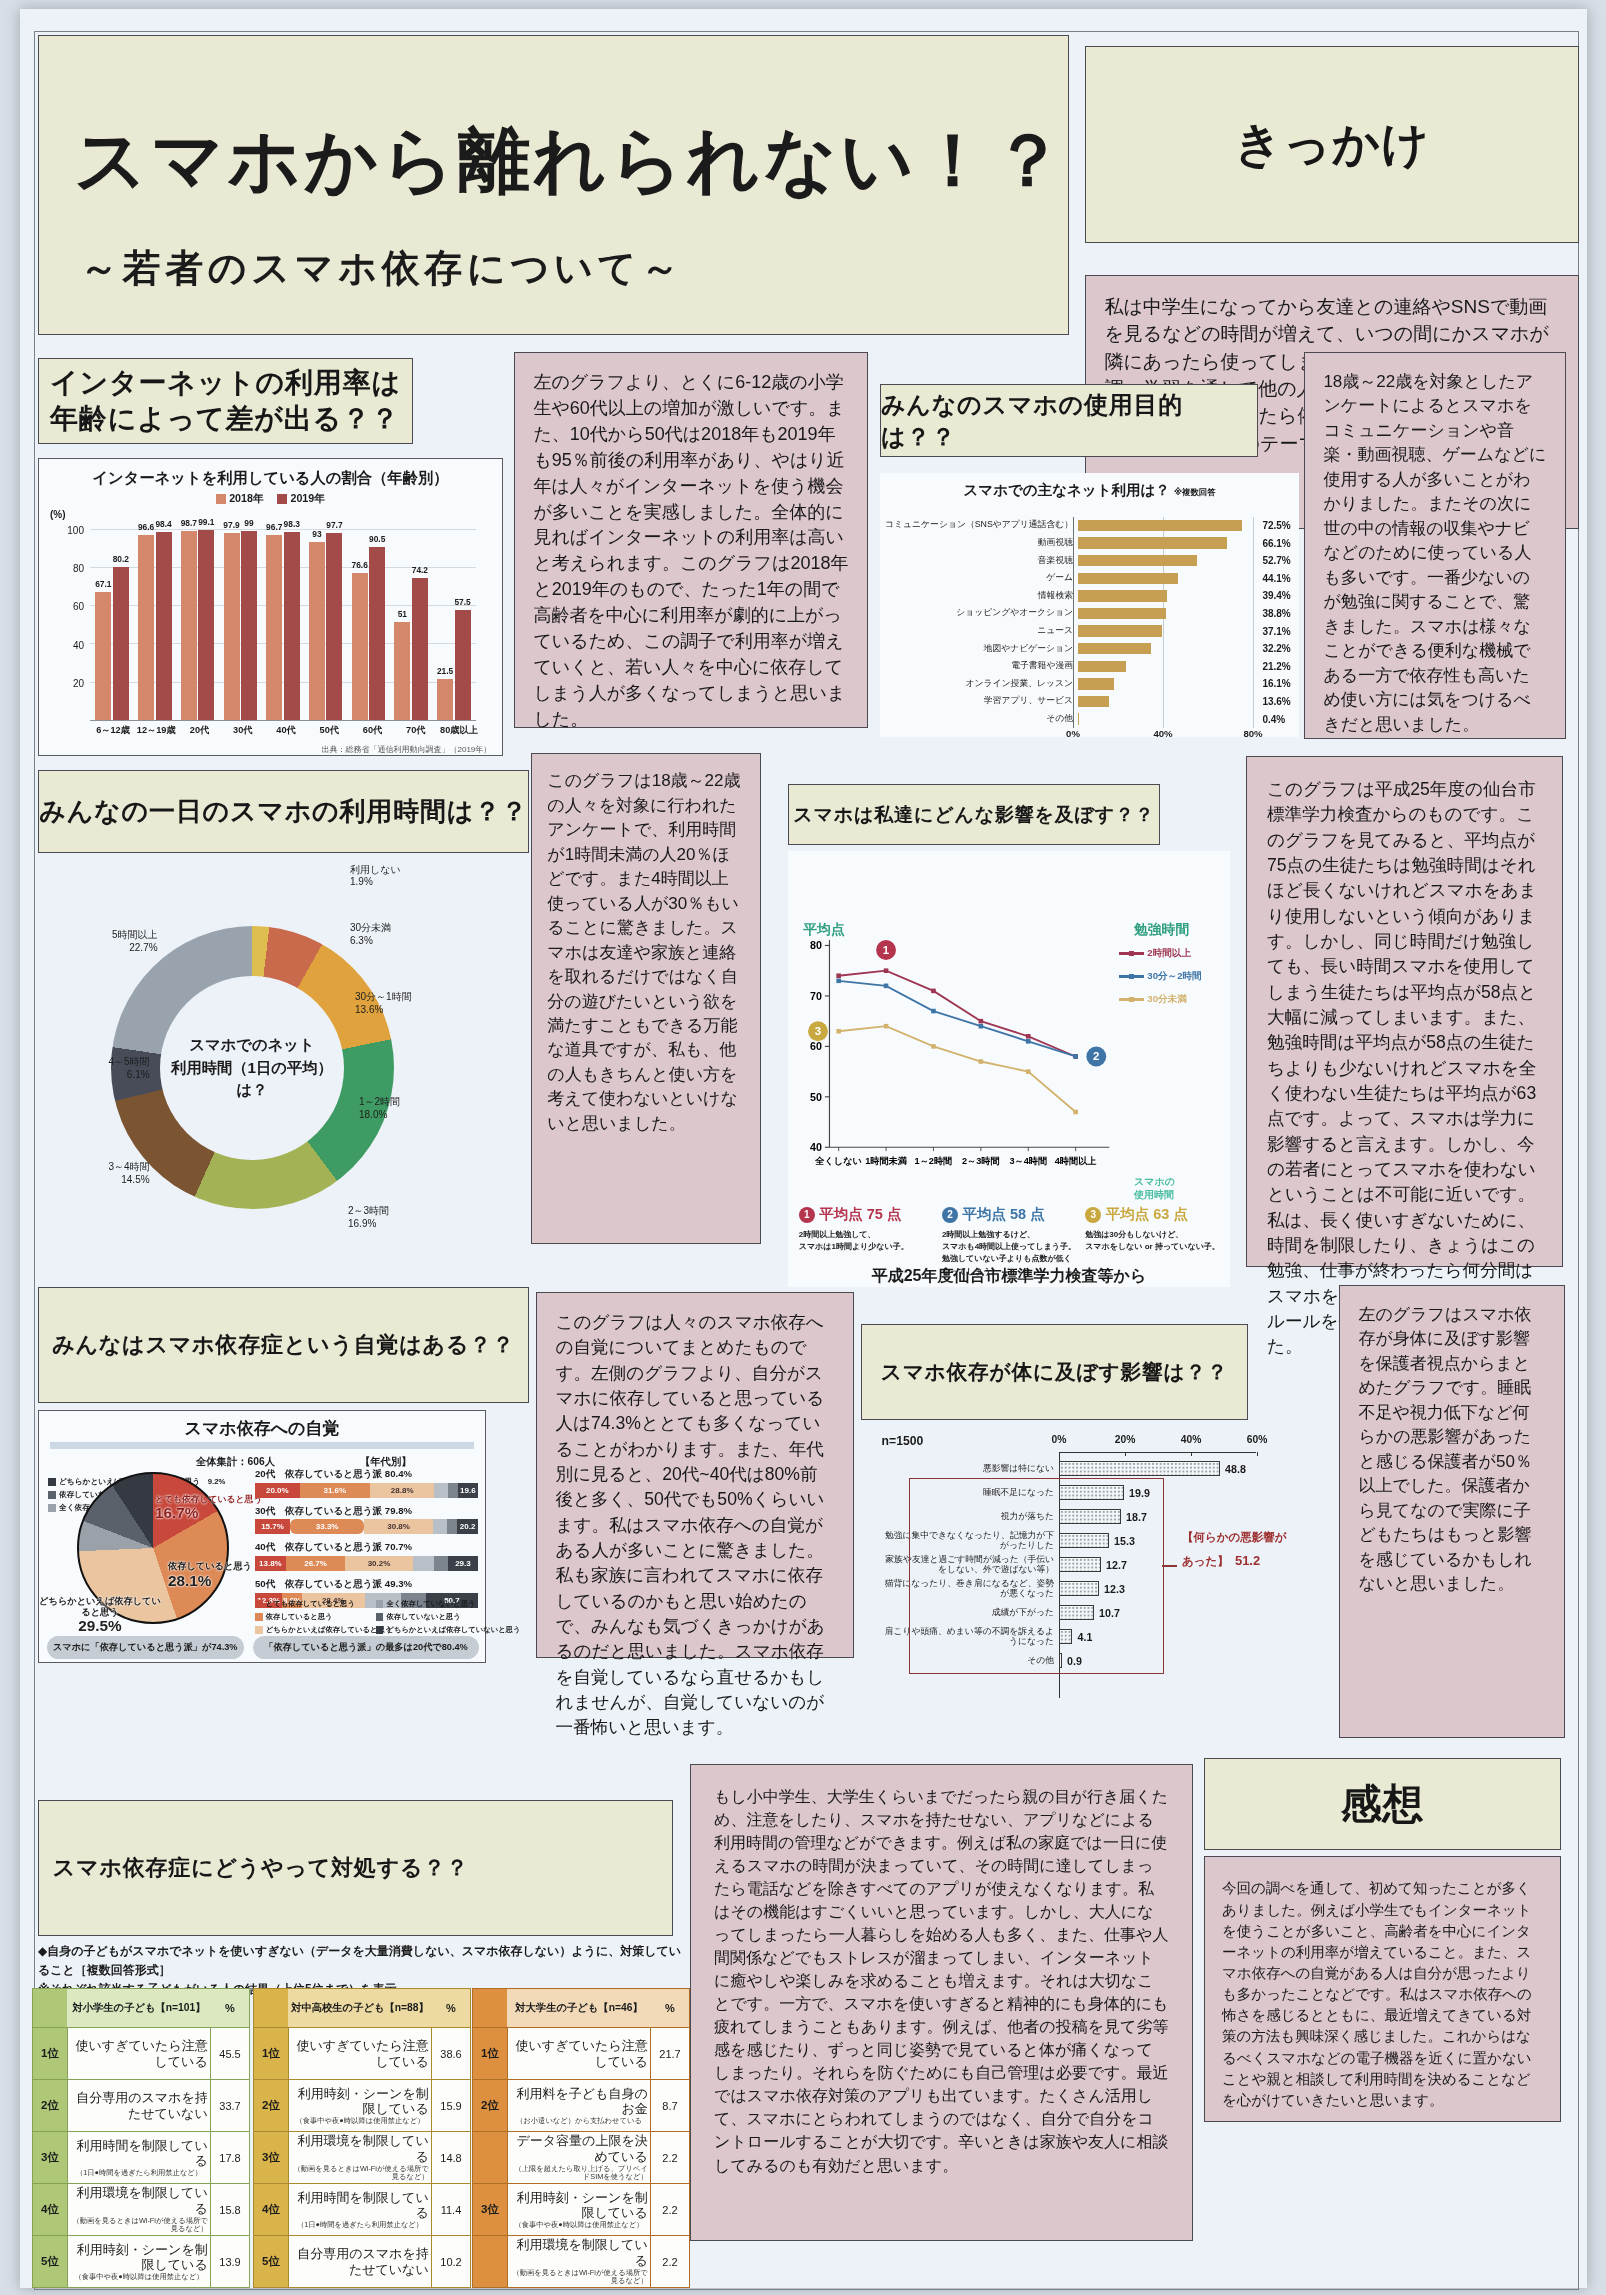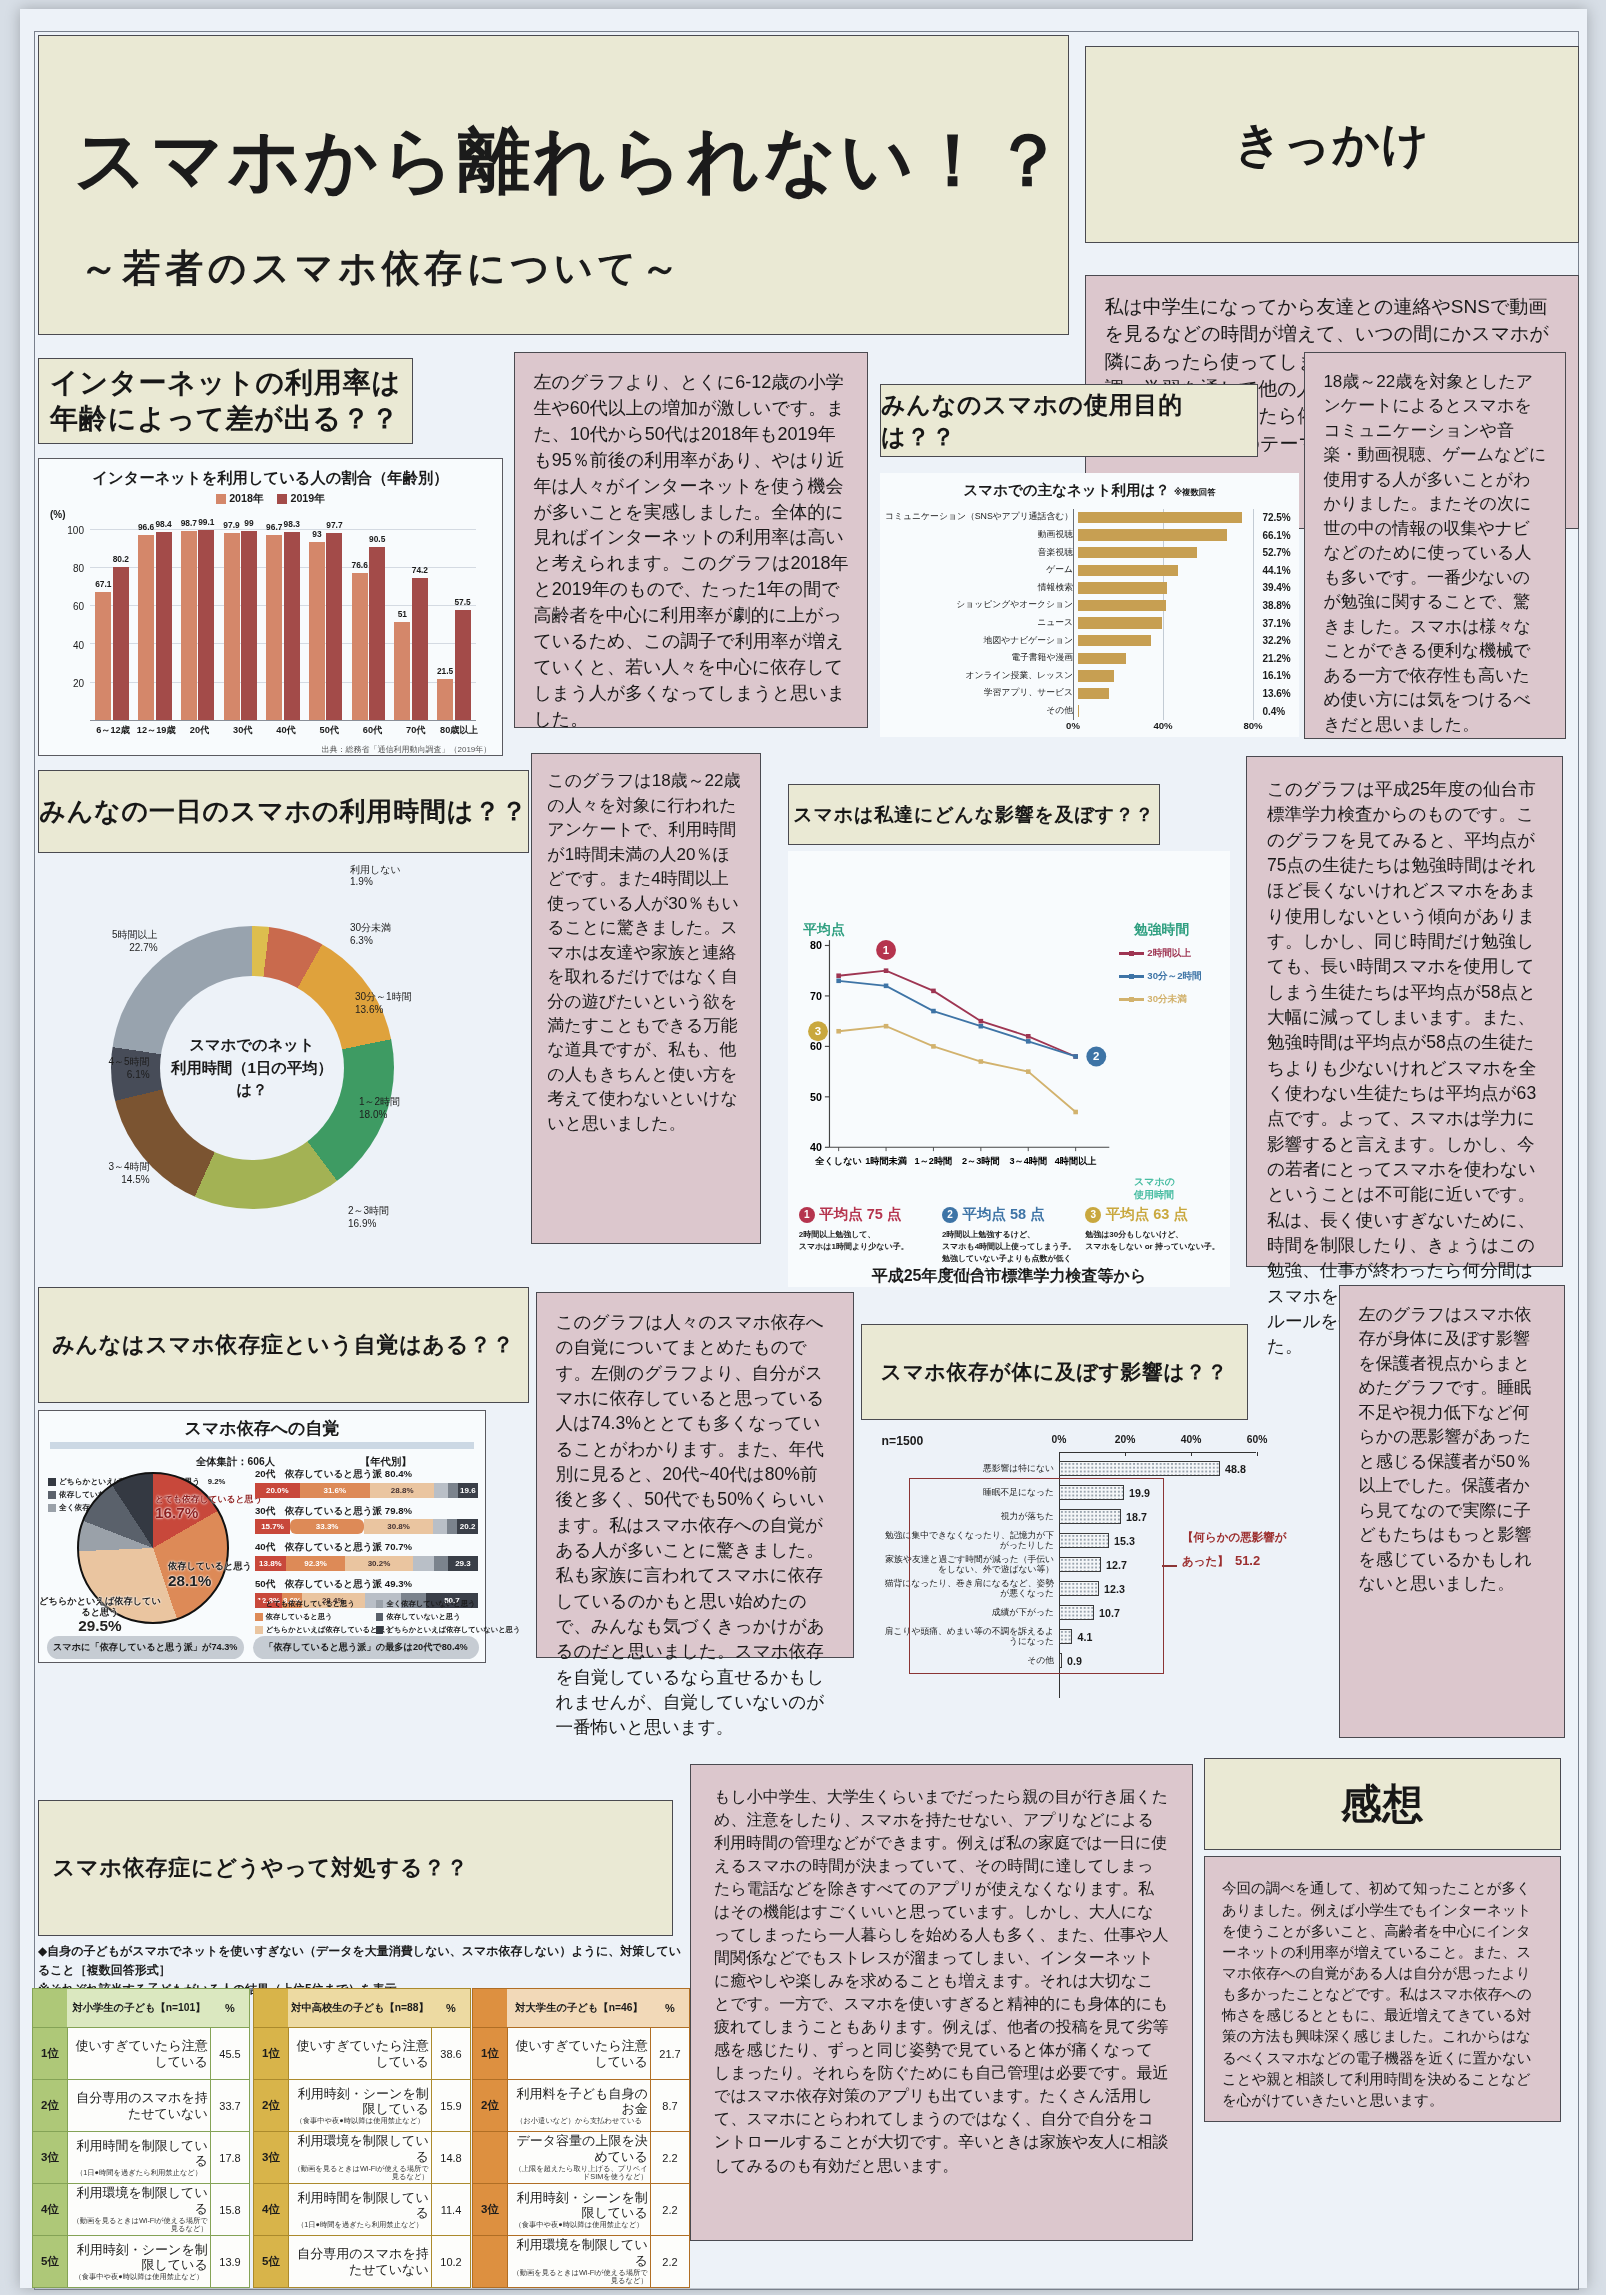--- a/index.html
+++ b/index.html
@@ -41,21 +41,21 @@
   .ir-bar{width:16px;position:relative;}
   .ir-val{position:absolute;top:-12.2px;left:50%;transform:translateX(-50%);
     font-size:8.4px;font-weight:bold;white-space:nowrap;}
   #ir-xlab{display:flex;justify-content:space-between;margin:3.1px 9.2px 0 54px;width:386px;padding:0 0px;}
   .ir-xl{width:40px;text-align:center;font-size:9.2px;font-weight:bold;white-space:nowrap;}
   #ir-src{font-size:8px;color:#555;text-align:right;margin:7.7px 10.7px 0 0;}
 
   
   #pp-title{text-align:center;font-size:14.5px;font-weight:bold;margin-top:7.7px;}
   #pp-title small{font-size:8.4px;font-weight:bold;}
-  #pp-plot{position:relative;margin-top:9px;}
+  #pp-plot{position:relative;margin-top:17px;}
   .pp-row{display:flex;align-items:center;height:17.6px;position:relative;z-index:2;}
   .pp-lab{width:193px;text-align:right;font-size:8.8px;padding-right:4.6px;white-space:nowrap;}
   .pp-track{width:181px;position:relative;height:100%;}
   .pp-bar{position:absolute;top:3.1px;height:11.5px;background:#c79f52;}
   .pp-val{font-size:10px;font-weight:bold;padding-left:3.8px;white-space:nowrap;}
   .pp-vline{position:absolute;top:0;bottom:0;width:0;border-left:0.8px solid #c3cbd4;z-index:1;}
   .pp-vline.zero{border-left:1.1px solid #6a6f78;}
   #pp-axis{position:relative;height:15.3px;font-size:9.6px;font-weight:bold;}
   .pp-ax{position:absolute;transform:translateX(-50%);}
 
@@ -566,21 +566,21 @@
         <div class="aw-seg" style="width: 15.7%; background: rgb(200, 72, 59); color: rgb(255, 255, 255);">15.7%</div>
         <div class="aw-seg" style="width: 33.3%; background: rgb(221, 138, 87); color: rgb(255, 255, 255); border-radius: 6px;">33.3%</div>
         <div class="aw-seg" style="width: 30.8%; background: rgb(234, 197, 160); color: rgb(68, 51, 51);">30.8%</div>
         <div class="aw-seg" style="width: 6.464%; background: rgb(185, 191, 199);"></div>
         <div class="aw-seg" style="width: 4.444%; background: rgb(123, 131, 141);"></div>
         <div class="aw-seg" style="width: 9.292%; background: rgb(58, 63, 72); color: rgb(255, 255, 255);">20.2</div>
       </div>
       <div class="aw-gh">40代　依存していると思う派 70.7%</div>
       <div class="aw-bar">
         <div class="aw-seg" style="width: 13.8%; background: rgb(200, 72, 59); color: rgb(255, 255, 255);">13.8%</div>
-        <div class="aw-seg" style="width: 26.7%; background: rgb(221, 138, 87); color: rgb(255, 255, 255);">92.3%</div>
+        <div class="aw-seg" style="width: 26.7%; background: rgb(221, 138, 87); color: rgb(255, 255, 255);">26.7%</div>
         <div class="aw-seg" style="width: 30.2%; background: rgb(234, 197, 160); color: rgb(68, 51, 51);">30.2%</div>
         <div class="aw-seg" style="width: 9.376%; background: rgb(185, 191, 199);"></div>
         <div class="aw-seg" style="width: 6.446%; background: rgb(123, 131, 141);"></div>
         <div class="aw-seg" style="width: 13.478%; background: rgb(58, 63, 72); color: rgb(255, 255, 255);">29.3</div>
       </div>
       <div class="aw-gh">50代　依存していると思う派 49.3%</div>
       <div class="aw-bar">
         <div class="aw-seg" style="width: 12.3%; background: rgb(200, 72, 59); color: rgb(255, 255, 255);">12.3%</div>
         <div class="aw-seg" style="width: 8.6%; background: rgb(221, 138, 87); color: rgb(255, 255, 255);">8.6%</div>
         <div class="aw-seg" style="width: 28.4%; background: rgb(234, 197, 160); color: rgb(68, 51, 51);">28.4%</div>

